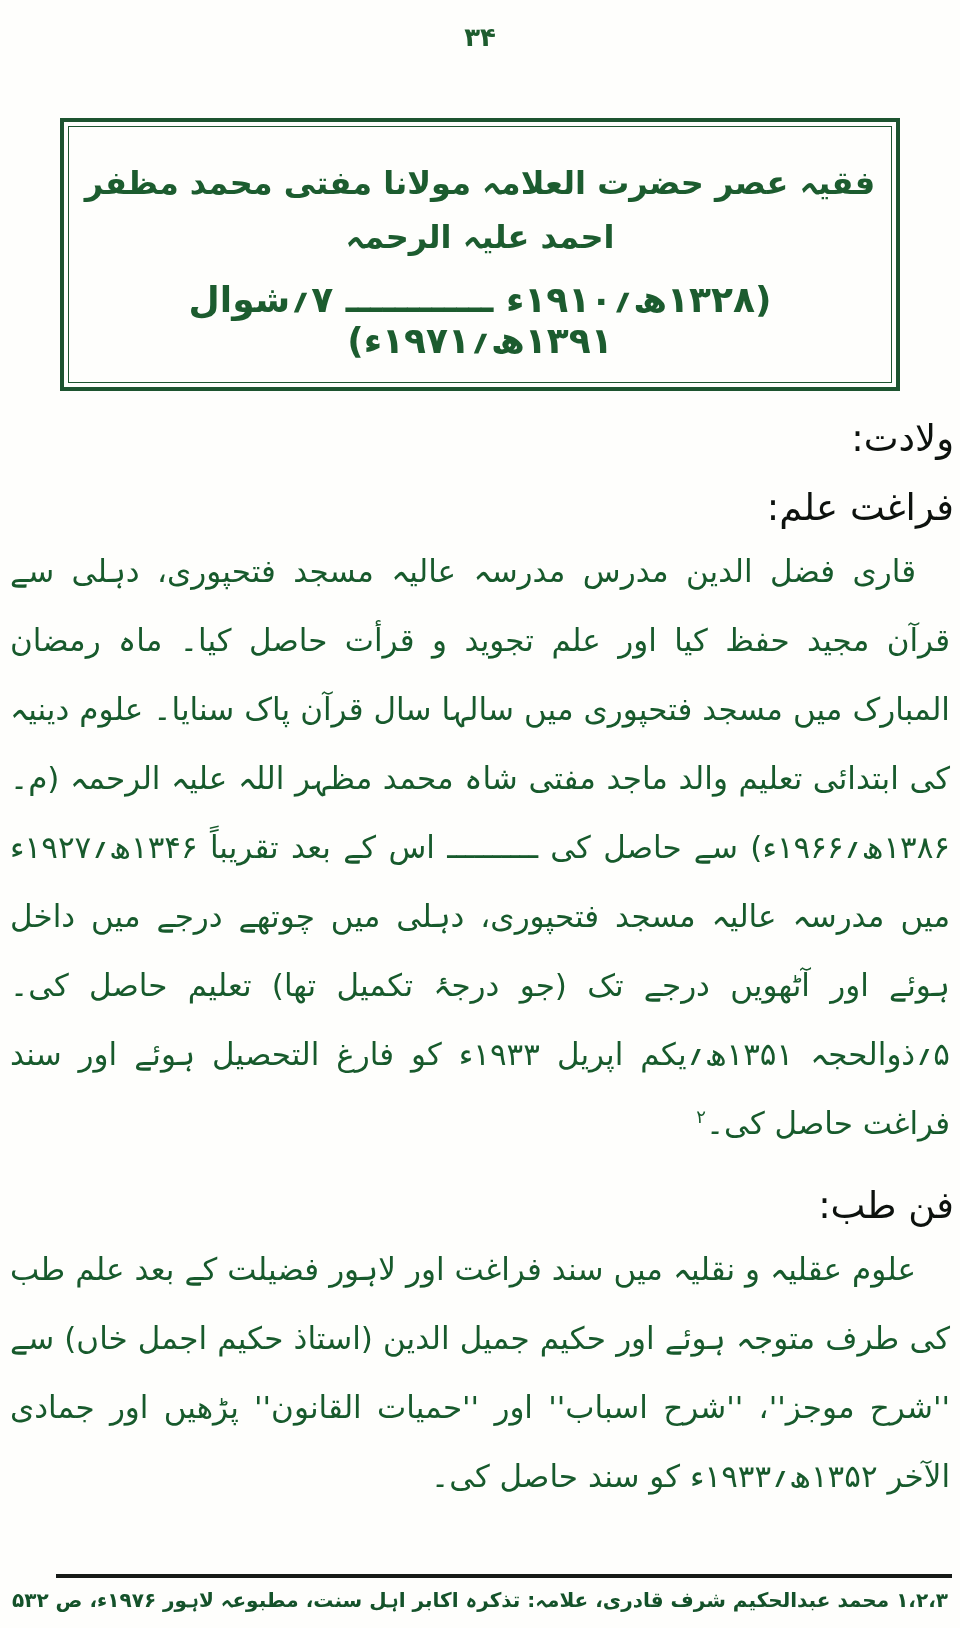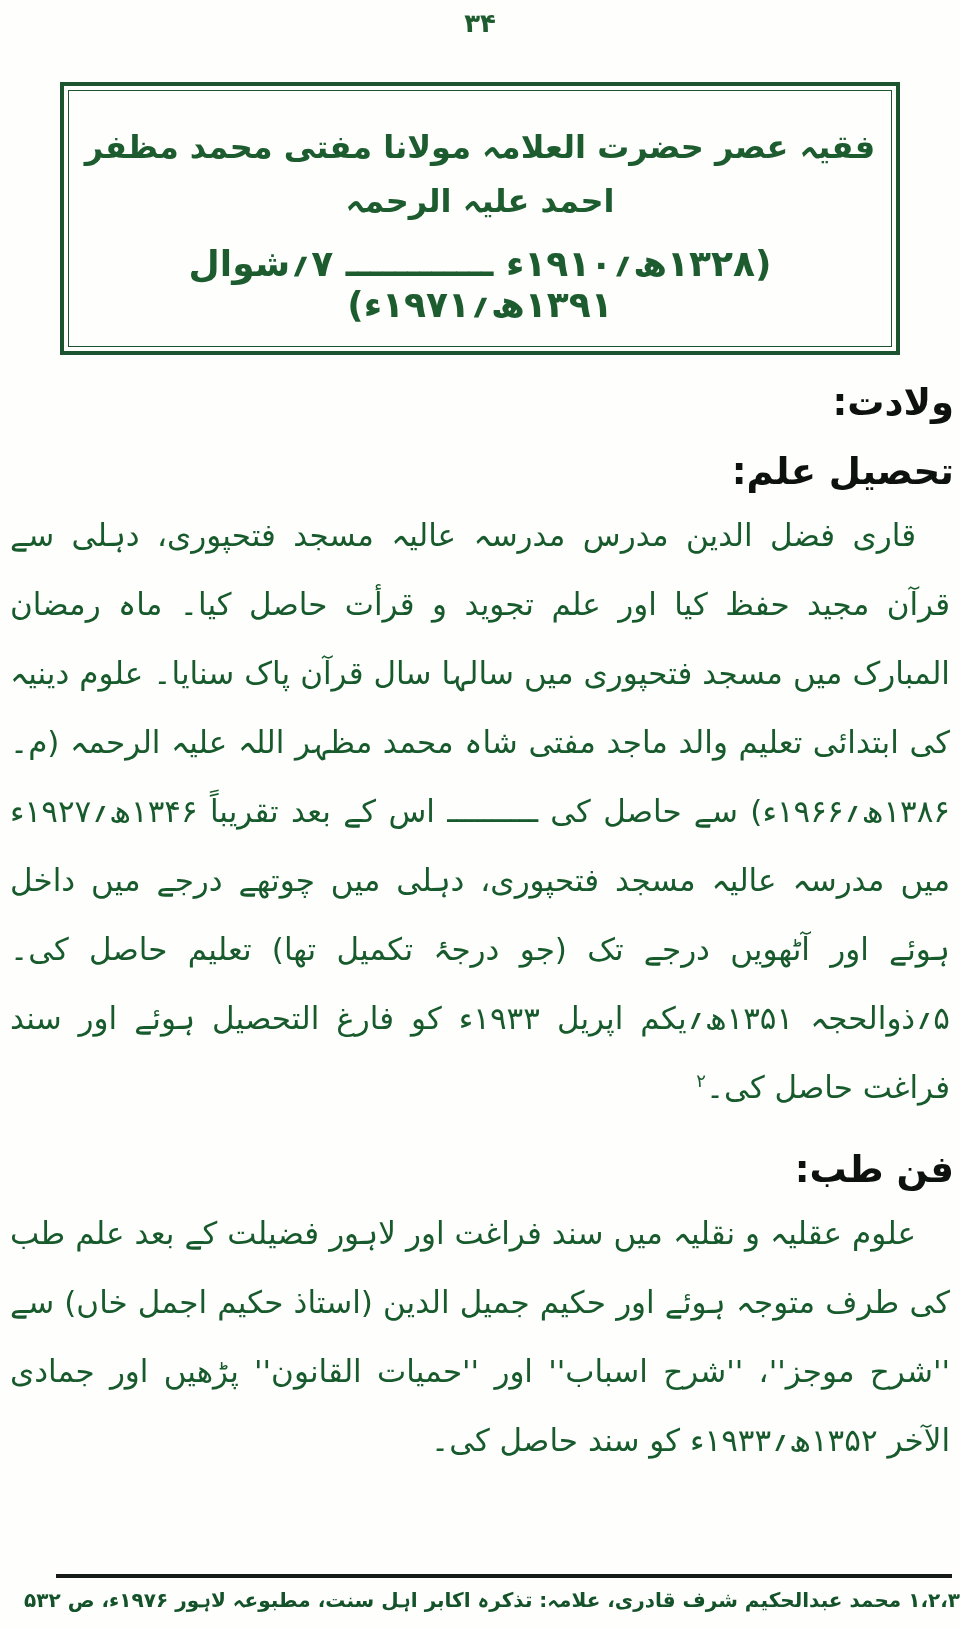--- a/index.html
+++ b/index.html
@@ -8,28 +8,28 @@
     width:960px;height:1628px;
     margin:0 auto;
     background:#fefefc;
     overflow:hidden;
     direction:rtl;
     font-family:"DejaVu Sans", sans-serif;
     color:#17552a;
   }
   .page-number{
     text-align:center;
-    padding-top:8px;
+    padding-top:22px;
     font-size:26px;
     font-weight:bold;
     color:#1d5c2e;
   }
   .title-box{
     width:796px;
-    margin:44px auto 0 auto;
+    margin:66px auto 0 auto;
     border:4px solid #1d5430;
     outline:1px solid #1d5430;
     outline-offset:-9px;
     padding:34px 18px 26px 18px;
     text-align:center;
     background:#fefefc;
   }
   .title-line1{
     font-size:32px;
     font-weight:bold;
@@ -38,21 +38,21 @@
   }
   .title-line2{
     margin-top:14px;
     font-size:36px;
     font-weight:bold;
     color:#1c5c2f;
   }
   .section-heading{
     margin:26px 6px 6px 0;
     font-size:37px;
-    font-weight:bold;
+    font-weight:normal;
     color:#0d120e;
     text-align:right;
     padding-left:44px;
   }
   .para{
     margin:8px 10px 10px 10px;
     font-size:31px;
     line-height:69px;
     text-align:justify;
     text-indent:34px;
@@ -70,20 +70,21 @@
     bottom:16px;
     width:960px;
   }
   .footnote-rule{
     width:896px;
     height:4px;
     background:#161a17;
     margin:0 8px 10px auto; 
   }
   .footnote{
+    text-align:center;
     font-size:20px;
     font-weight:bold;
     color:#14522a;
   }
 </style>
 </head>
 <body>
 
 <div class="page">
 
@@ -92,21 +93,21 @@
   <div class="title-box">
     <div class="title-line1">فقیہ عصر حضرت العلامہ مولانا مفتی محمد مظفر احمد علیہ الرحمہ</div>
     <div class="title-line2">(۱۳۲۸ھ؍۱۹۱۰ء ــــــــــــ ۷؍شوال ۱۳۹۱ھ؍۱۹۷۱ء)</div>
   </div>
 
   <div>
     <h2 class="section-heading">ولادت:</h2>
   </div>
 
   <div>
-    <h2 class="section-heading">تحصیل علم:</h2>
+    <h2 class="section-heading">فراغت علم:</h2>
     <p class="para"><span>قاری فضل الدین مدرس مدرسہ عالیہ مسجد فتحپوری، دہلی سے قرآن مجید حفظ کیا اور علم تجوید و قرأت حاصل کیا۔ ماہ رمضان المبارک میں مسجد فتحپوری میں سالہا سال قرآن پاک سنایا۔ علوم دینیہ کی ابتدائی تعلیم والد ماجد مفتی شاہ محمد مظہر اللہ علیہ الرحمہ (م۔۱۳۸۶ھ؍۱۹۶۶ء) سے حاصل کی ــــــــــ اس کے بعد تقریباً ۱۳۴۶ھ؍۱۹۲۷ء میں مدرسہ عالیہ مسجد فتحپوری، دہلی میں چوتھے درجے میں داخل ہوئے اور آٹھویں درجے تک (جو درجۂ تکمیل تھا) تعلیم حاصل کی۔ ۵؍ذوالحجہ ۱۳۵۱ھ؍یکم اپریل ۱۹۳۳ء کو فارغ التحصیل ہوئے اور سند فراغت حاصل کی۔</span><sup class="fref">۲</sup><span></span></p>
   </div>
 
   <div>
     <h2 class="section-heading">فن طب:</h2>
     <p class="para"><span>علوم عقلیہ و نقلیہ میں سند فراغت اور لاہور فضیلت کے بعد علم طب کی طرف متوجہ ہوئے اور حکیم جمیل الدین (استاذ حکیم اجمل خاں) سے ''شرح موجز''، ''شرح اسباب'' اور ''حمیات القانون'' پڑھیں اور جمادی الآخر ۱۳۵۲ھ؍۱۹۳۳ء کو سند حاصل کی۔</span><sup class="fref"></sup><span></span></p>
 
   </div>
 
   <div class="footnote-block">

